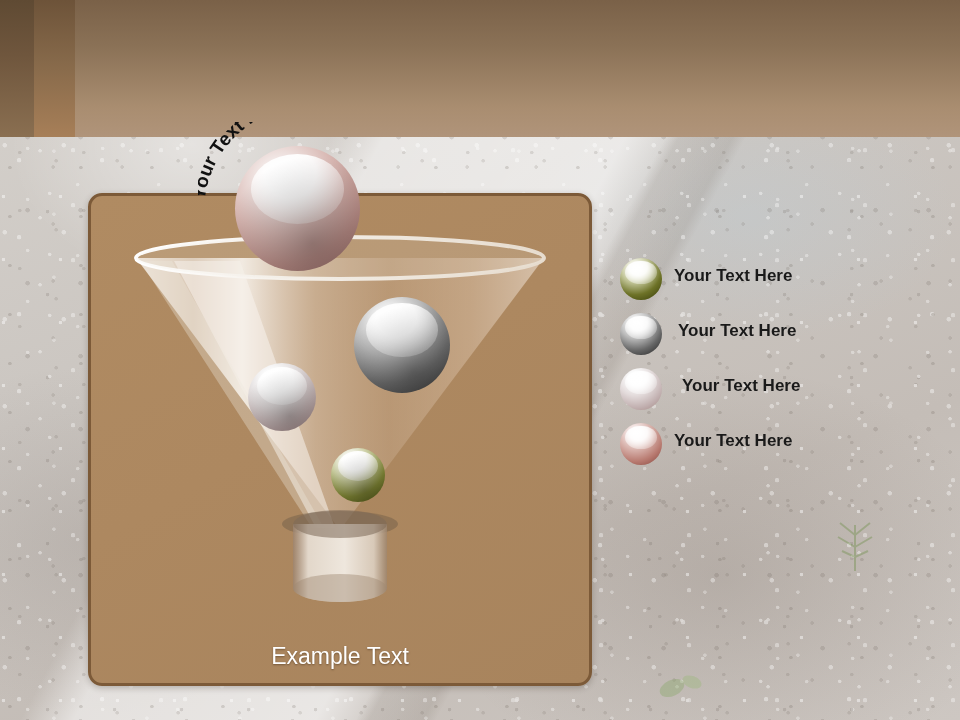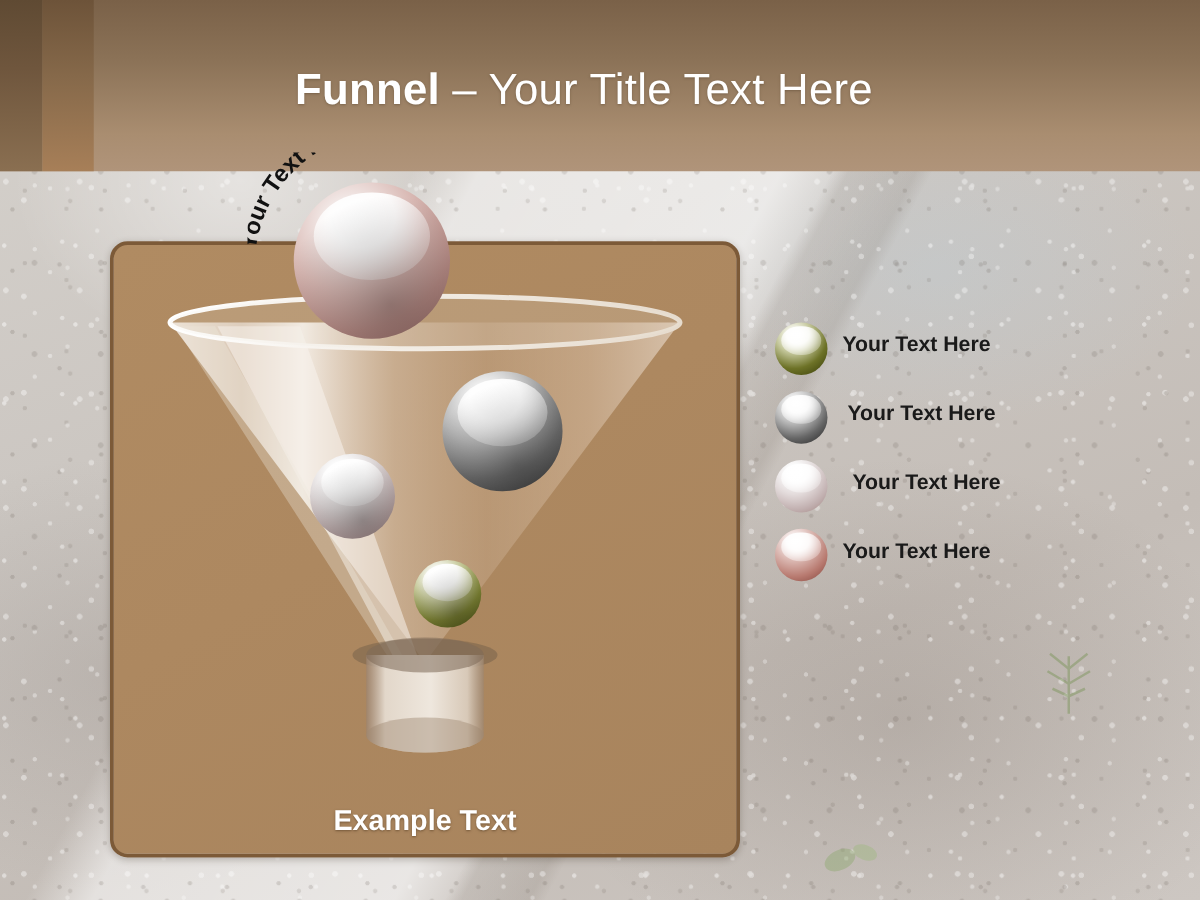--- a/index.html
+++ b/index.html
@@ -199,21 +199,20 @@
   
   #caption {
     position: absolute;
     left: 0;
     top: 513px;
     width: 504px;
     text-align: center;
     font-size: 23px;
     color: #ffffff;
     text-shadow: 0 1px 2px rgba(70,48,26,0.55);
-    font-weight: bold;
   }
 
   
   #legend {
     position: absolute;
     left: 620px;
     top: 258px;
     width: 320px;
   }
   .legend-row {
@@ -267,21 +266,20 @@
   </svg>
   <svg class="seedling" style="left:650px; top:660px; width:60px; height:50px;" viewBox="0 0 60 50">
     <ellipse cx="22" cy="28" rx="13" ry="8" fill="#8aa86a" transform="rotate(-25 22 28)"></ellipse>
     <ellipse cx="42" cy="22" rx="10" ry="6" fill="#9cb97c" transform="rotate(20 42 22)"></ellipse>
   </svg>
 
   <div id="header">
     <div id="header-stripe-1"></div>
     <div id="header-stripe-2"></div>
   </div>
-  <div id="title"><span class="bold">Funnel</span><span class="light"> – Your Title Text Here</span></div>
 
   <div id="panel"></div>
 
   <div id="funnel-area">
 
     <svg id="arc-text" viewBox="0 0 220 90">
       <defs>
         <path id="arcpath" d="M 6,88 A 106 106 0 0 1 186,14" fill="none"></path>
       </defs>
       <text>

